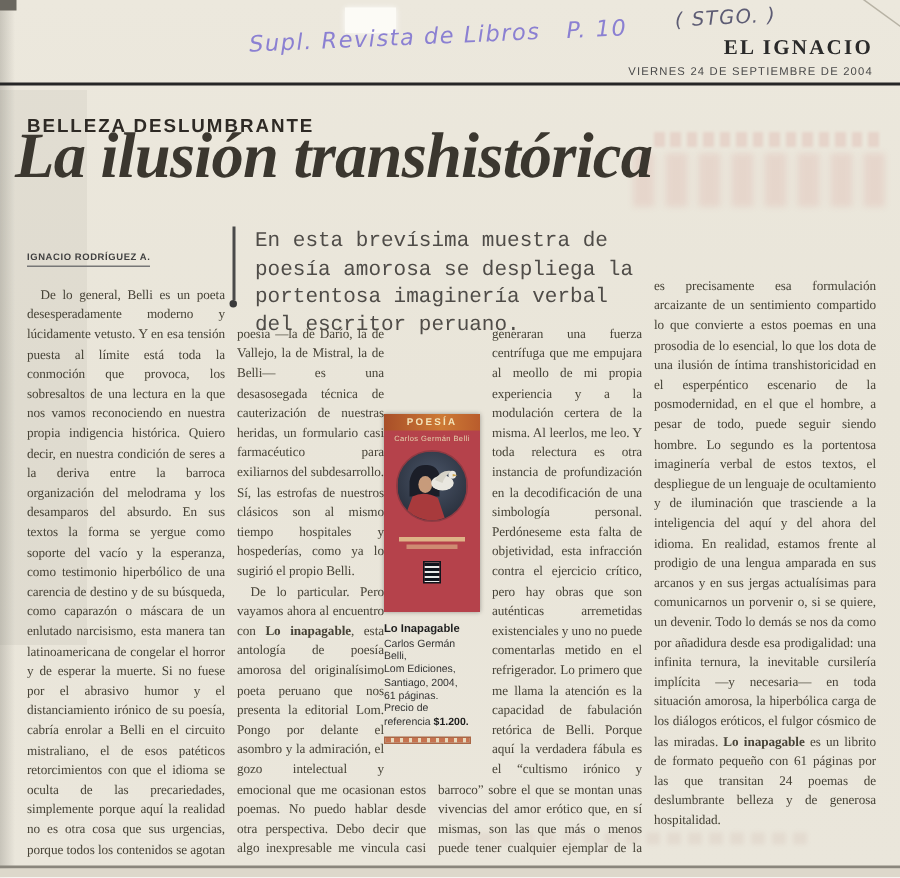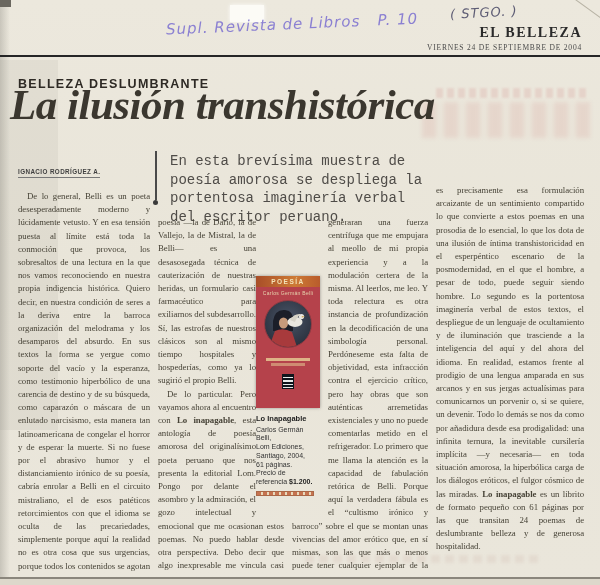--- a/index.html
+++ b/index.html
@@ -19,21 +19,21 @@
     background:repeating-linear-gradient(90deg,rgba(206,128,124,.40) 0 14px,rgba(206,128,124,.05) 14px 22px);}
   .ghost-strip-bottom{position:absolute;left:305px;top:555px;width:235px;height:8px;filter:blur(1.5px);opacity:.35;
     background:repeating-linear-gradient(90deg,rgba(180,140,130,.35) 0 9px,rgba(180,140,130,0) 9px 14px);}
   
   .hw-top{position:absolute;left:166px;top:15px;font-family:"DejaVu Sans",sans-serif;font-style:italic;
     font-size:15px;letter-spacing:1px;color:#8b80d2;transform:rotate(-2.5deg);white-space:nowrap;}
   .hw-corner{position:absolute;left:450px;top:5px;font-family:"DejaVu Sans",sans-serif;font-style:italic;
     font-size:13px;letter-spacing:1px;color:#5d5c74;transform:rotate(-3deg);}
   .masthead{position:absolute;right:18px;top:25px;text-align:right;}
   .mh-name{font-family:"Liberation Serif",serif;font-weight:bold;font-size:14px;letter-spacing:1.5px;color:#2a2a2a;}
-  .mh-date{font-family:Liberation Serif, serif;font-size:7.5px;letter-spacing:.8px;color:#4a4a4a;margin-top:2px;}
+  .mh-date{font-family:Liberation Sans, sans-serif;font-size:7.5px;letter-spacing:.8px;color:#4a4a4a;margin-top:2px;}
   .top-rule{position:absolute;left:0;top:55px;width:600px;height:2px;background:#262626;}
   .kicker{position:absolute;left:18px;top:77px;font-family:"Liberation Sans",sans-serif;font-weight:bold;
     font-size:12.5px;letter-spacing:1.3px;color:#2e2a25;}
   .headline{position:absolute;left:10px;top:80px;margin:0;font-family:"Liberation Serif",serif;font-weight:bold;
     font-size:43px;letter-spacing:-.5px;color:#3b372f;font-style:italic;}
   
   .lead-block{position:absolute;left:166px;top:148px;width:274px;}
   .lead-rule{position:absolute;left:-11px;top:3px;width:1.5px;height:49px;background:#4a4a4a;}
   .lead-dot{position:absolute;left:-13px;top:52px;width:5px;height:5px;border-radius:50%;background:#3a3a3a;}
   .lead-text{margin:4px;font-family:Liberation Mono, monospace;font-size:14px;line-height:18.5px;color:#4f4c48;}
@@ -86,21 +86,21 @@
   <div class="whiteout"></div>
   <div class="corner-fold"></div>
   <div class="ghost-title"></div>
   <div class="ghost-big"></div>
   <div class="ghost-strip-bottom"></div>
 
   <div class="hw-top">Supl. Revista de Libros&nbsp;&nbsp;&nbsp;P. 10</div>
   <div class="hw-corner">( STGO. )</div>
 
   <div class="masthead">
-    <div class="mh-name">EL BELLEZA</div>
+    <div class="mh-name">EL IGNACIO</div>
     <div class="mh-date">VIERNES 24 DE SEPTIEMBRE DE 2004</div>
   </div>
   <div class="top-rule"></div>
 
   <div class="kicker">BELLEZA DESLUMBRANTE</div>
   <h1 class="headline">La ilusión transhistórica</h1>
 
   <div class="lead-block">
     <div class="lead-rule"></div>
     <div class="lead-dot"></div>

